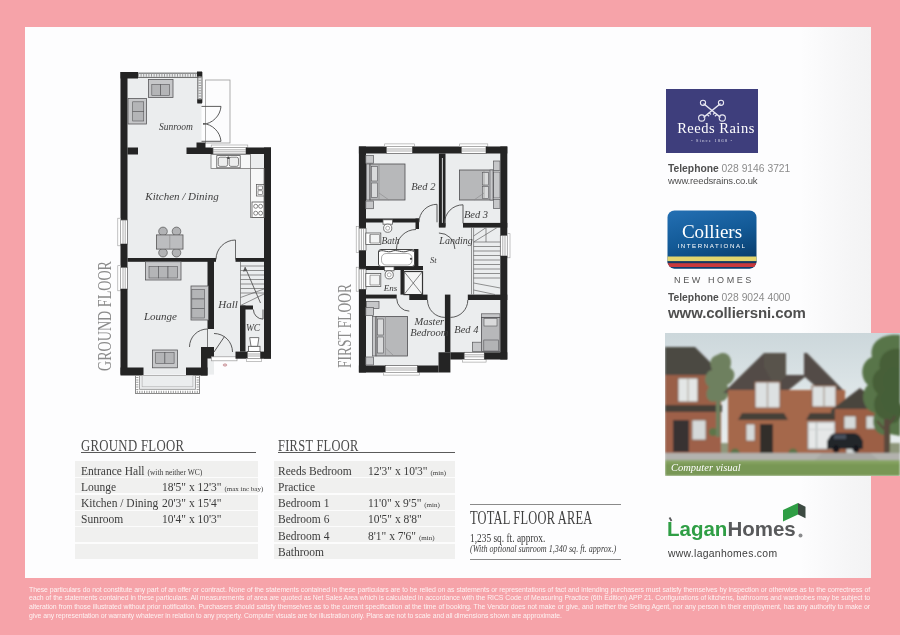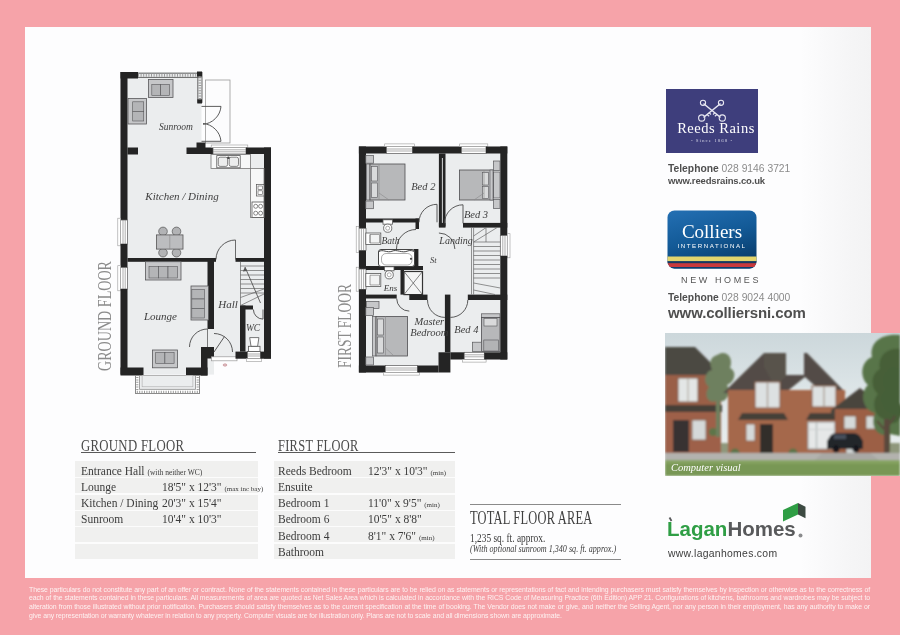--- a/index.html
+++ b/index.html
@@ -495,21 +495,21 @@
 <path d="M51,25.5 l-2.2,1.8 M49,23.7 l-2,1.8"></path>
 </g>
 </svg>
 
 <div class="abs ser" style="left:666px;top:120px;width:100px;text-align:center;color:#fff;font-size:14.5px;letter-spacing:0.5px">Reeds&nbsp;Rains</div>
 
 <div class="abs ser" style="left:666px;top:138px;width:92px;text-align:center;color:#cfcfe2;font-size:5px;letter-spacing:1px">- Since 1868 -</div>
 
 <div class="abs" style="left:668px;top:162.5px;font-size:10.3px;color:#8b8b8b"><b style="color:#4f4f4f">Telephone</b> 028 9146 3721</div>
 
-<div class="abs" style="left:668px;top:174.5px;font-size:9.5px;font-weight:bold;color:#4f4f4f;letter-spacing:-0.15px">www.reedsrains.co.uk</div>
+<div class="abs" style="left:668px;top:174.5px;font-size:9.5px;font-weight:normal;color:#4f4f4f;letter-spacing:-0.15px">www.reedsrains.co.uk</div>
 
 <svg class="abs" style="left:667px;top:210px" width="90" height="59" viewBox="0 0 90 59">
 <defs>
 <linearGradient id="colg" x1="0" y1="0" x2="0.4" y2="1">
 <stop offset="0" stop-color="#2470b4"></stop>
         <stop offset="0.55" stop-color="#135a97"></stop>
         <stop offset="1" stop-color="#0a3f70"></stop>
 </linearGradient>
 <clipPath id="colc">
         <rect x="0.5" y="0.5" width="89" height="58" rx="7"></rect>
@@ -519,21 +519,21 @@
 <rect x="0" y="0" width="90" height="59" fill="url(#colg)"></rect>
 <rect x="0" y="46.5" width="90" height="4.8" fill="#e3d56d"></rect>
 <rect x="0" y="51.3" width="90" height="1.9" fill="#16375f"></rect>
 <rect x="0" y="53.2" width="90" height="3.9" fill="#c8393c"></rect>
 <rect x="0" y="57.1" width="90" height="1.9" fill="#0a3f70"></rect>
 </g>
 <text x="45" y="27.5" font-family="Liberation Serif,serif" font-size="19" fill="#fff" text-anchor="middle">Colliers</text>
 <text x="45" y="38" font-family="Liberation Sans,sans-serif" font-size="6.2" letter-spacing="1.55" fill="#fff" text-anchor="middle">INTERNATIONAL</text>
 </svg>
 
-<div class="abs" style="left:667px;top:274.5px;width:94px;text-align:right;font-size:9px;letter-spacing:2.6px;color:#555">NEW&nbsp;HOMES</div>
+<div class="abs" style="left:667px;top:274.5px;width:94px;text-align:center;font-size:9px;letter-spacing:2.6px;color:#555">NEW&nbsp;HOMES</div>
 
 <div class="abs" style="left:668px;top:292px;font-size:10.3px;color:#8b8b8b"><b style="color:#4f4f4f">Telephone</b> 028 9024 4000</div>
 
 <div class="abs" style="left:668px;top:303.5px;font-size:15px;font-weight:bold;color:#4f4f4f;letter-spacing:-0.1px">www.colliersni.com</div>
 
 <svg class="abs" style="left:665px;top:333px" width="235" height="143" viewBox="0 0 235 143">
 <defs>
 <linearGradient id="sky" x1="0" y1="0" x2="0" y2="1">
 <stop offset="0" stop-color="#ccd7db"></stop>
         <stop offset="0.45" stop-color="#dfe7e9"></stop>
@@ -663,21 +663,21 @@
 
 <div class="abs" style="left:273.5px;top:461px;width:181px;height:98px;background:#f0f0ef"></div>
 <div class="abs" style="left:273.5px;top:477.1px;width:181px;height:1.4px;background:#fcfcfc"></div>
 <div class="abs" style="left:273.5px;top:493.4px;width:181px;height:1.4px;background:#fcfcfc"></div>
 <div class="abs" style="left:273.5px;top:509.7px;width:181px;height:1.4px;background:#fcfcfc"></div>
 <div class="abs" style="left:273.5px;top:526px;width:181px;height:1.4px;background:#fcfcfc"></div>
 <div class="abs" style="left:273.5px;top:542.3px;width:181px;height:1.4px;background:#fcfcfc"></div>
 
 <div class="abs ser" style="left:278px;top:464.5px;font-size:11.5px;color:#3b3b3b">Reeds Bedroom</div>
 <div class="abs ser" style="left:368px;top:464.5px;font-size:11.5px;color:#3b3b3b">12'3" x 10'3" <span style="font-size:7px">(min)</span></div>
-<div class="abs ser" style="left:278px;top:480.8px;font-size:11.5px;color:#3b3b3b">Ensuite</div>
+<div class="abs ser" style="left:278px;top:480.8px;font-size:11.5px;color:#3b3b3b">Practice</div>
 <div class="abs ser" style="left:278px;top:497.1px;font-size:11.5px;color:#3b3b3b">Bedroom 1</div>
 <div class="abs ser" style="left:368px;top:497.1px;font-size:11.5px;color:#3b3b3b">11'0" x 9'5" <span style="font-size:7px">(min)</span></div>
 <div class="abs ser" style="left:278px;top:513.4px;font-size:11.5px;color:#3b3b3b">Bedroom 6</div>
 <div class="abs ser" style="left:368px;top:513.4px;font-size:11.5px;color:#3b3b3b">10'5" x 8'8"</div>
 <div class="abs ser" style="left:278px;top:529.7px;font-size:11.5px;color:#3b3b3b">Bedroom 4</div>
 <div class="abs ser" style="left:368px;top:529.7px;font-size:11.5px;color:#3b3b3b">8'1" x 7'6" <span style="font-size:7px">(min)</span></div>
 <div class="abs ser" style="left:278px;top:546px;font-size:11.5px;color:#3b3b3b">Bathroom</div>
 
 <div class="abs" style="left:470px;top:504.3px;width:151px;height:1.1px;background:#8a8a8a"></div>
 

